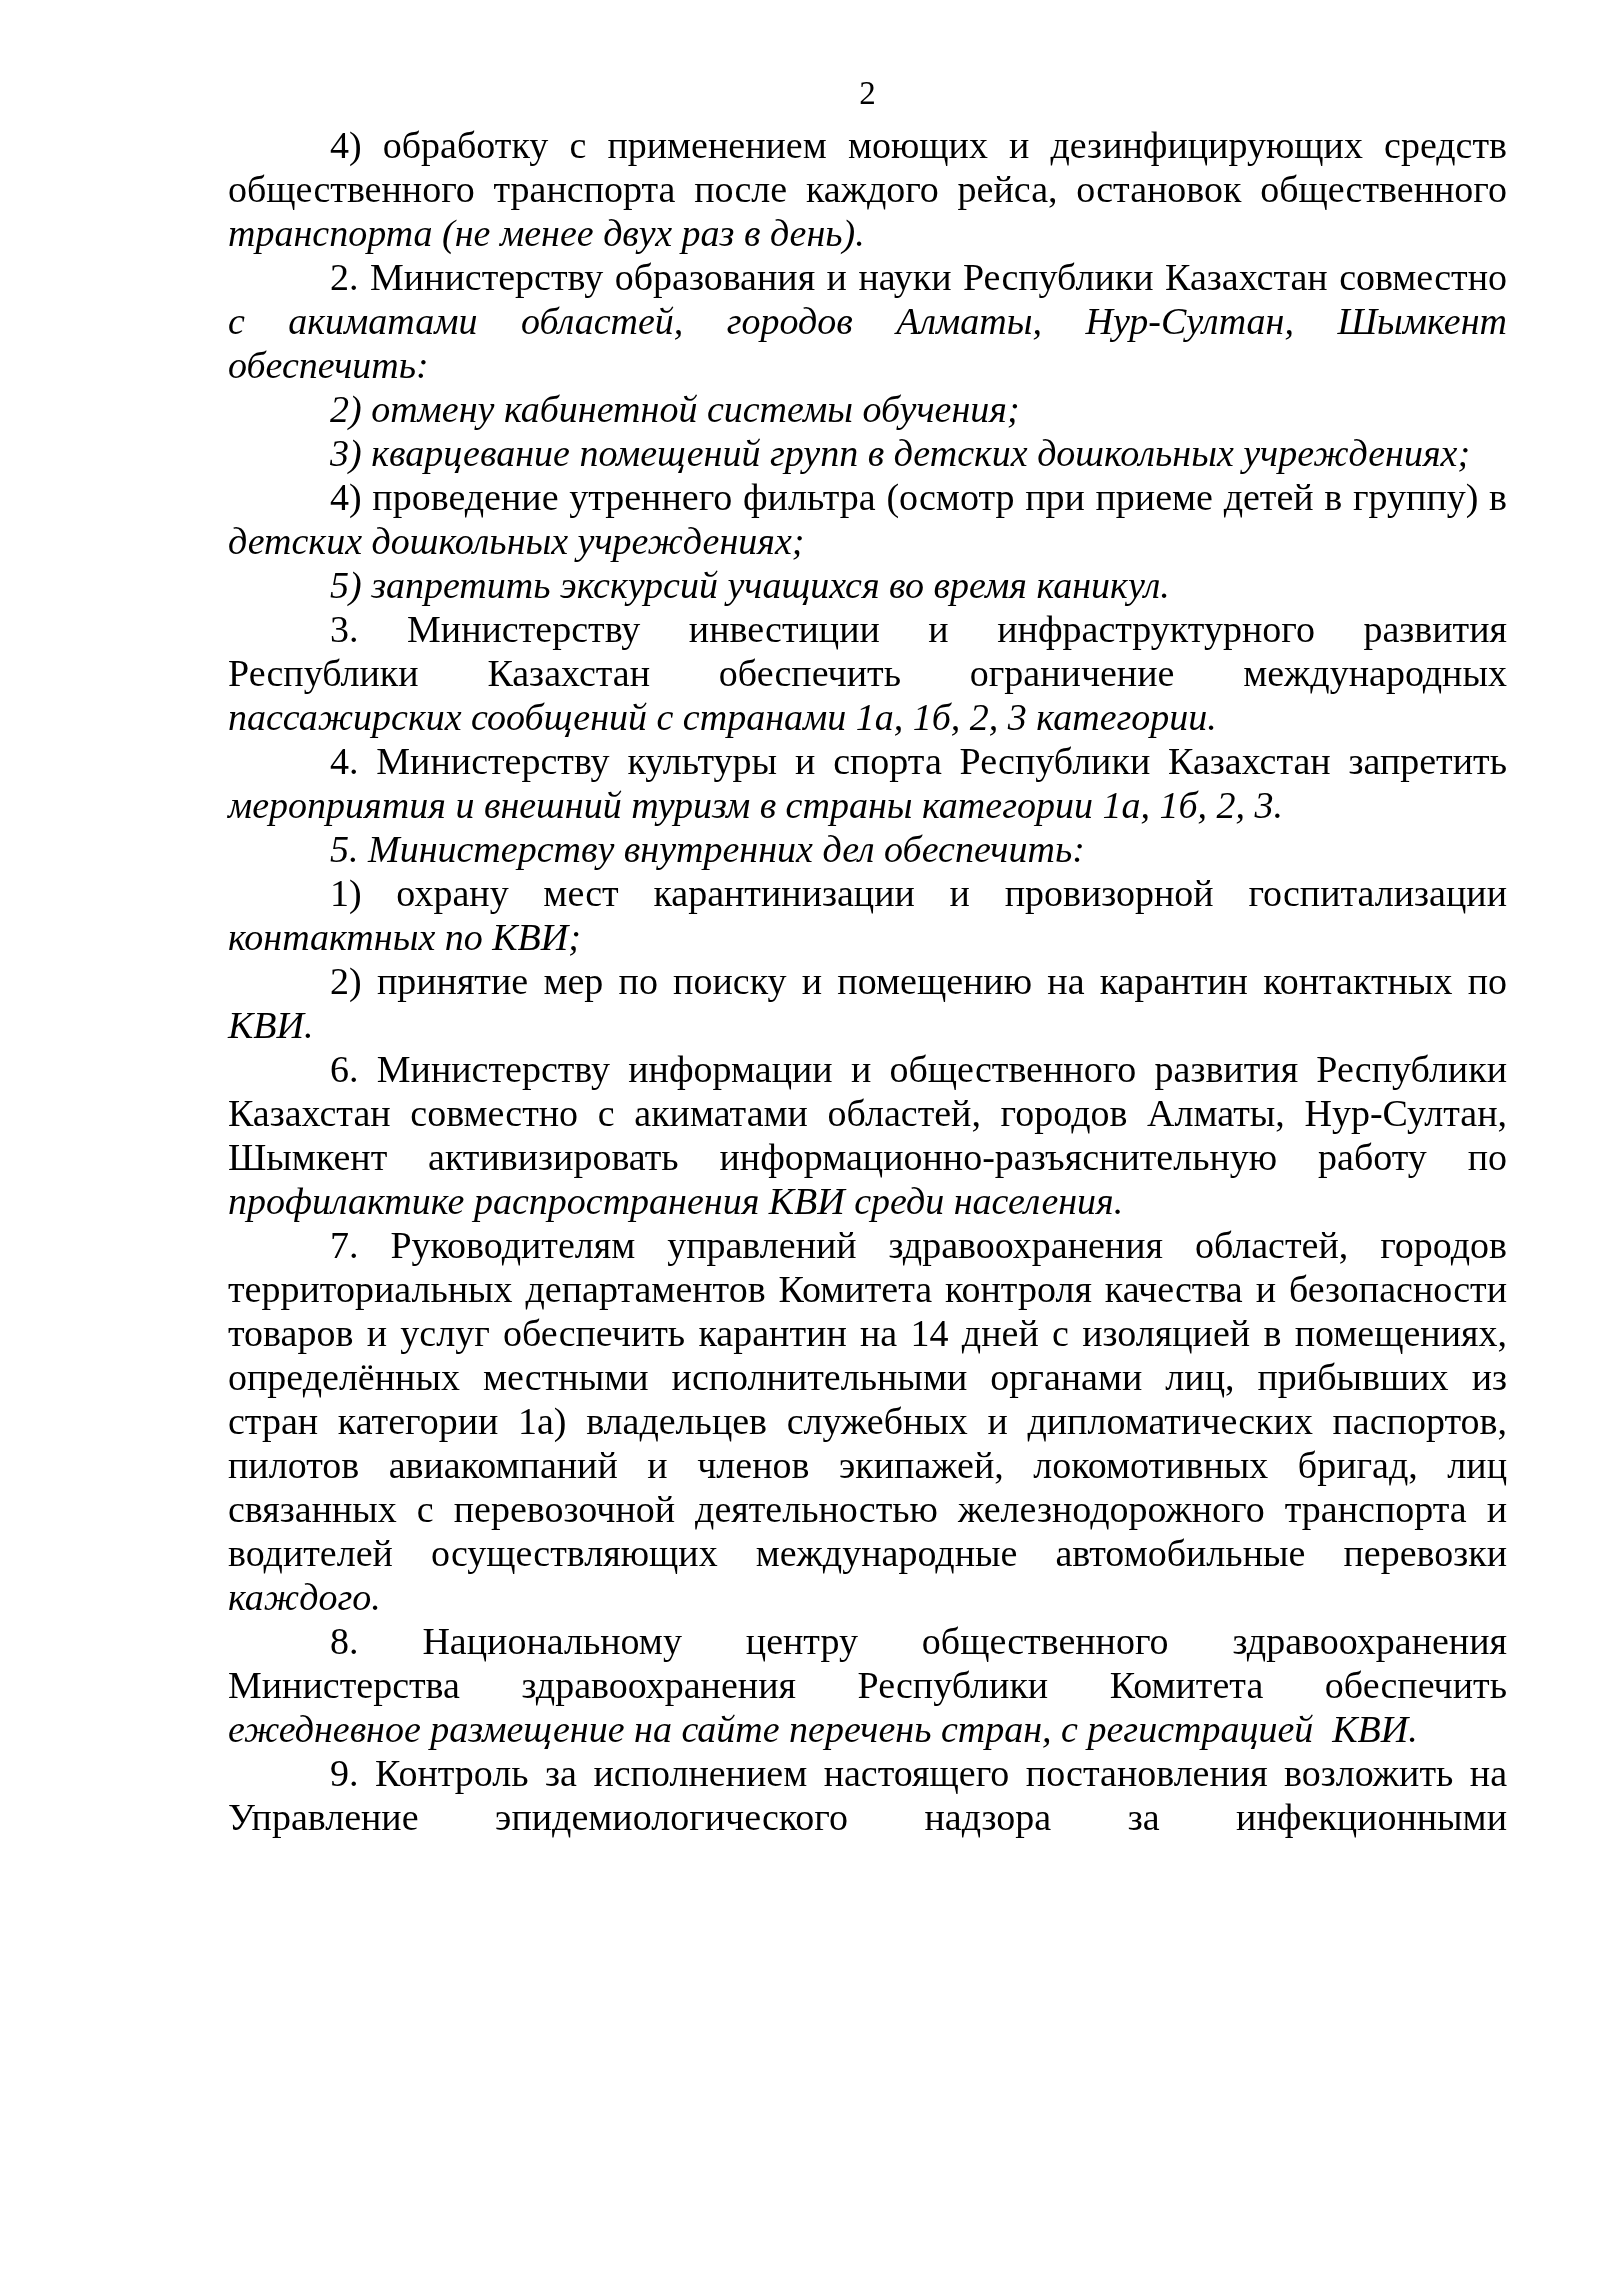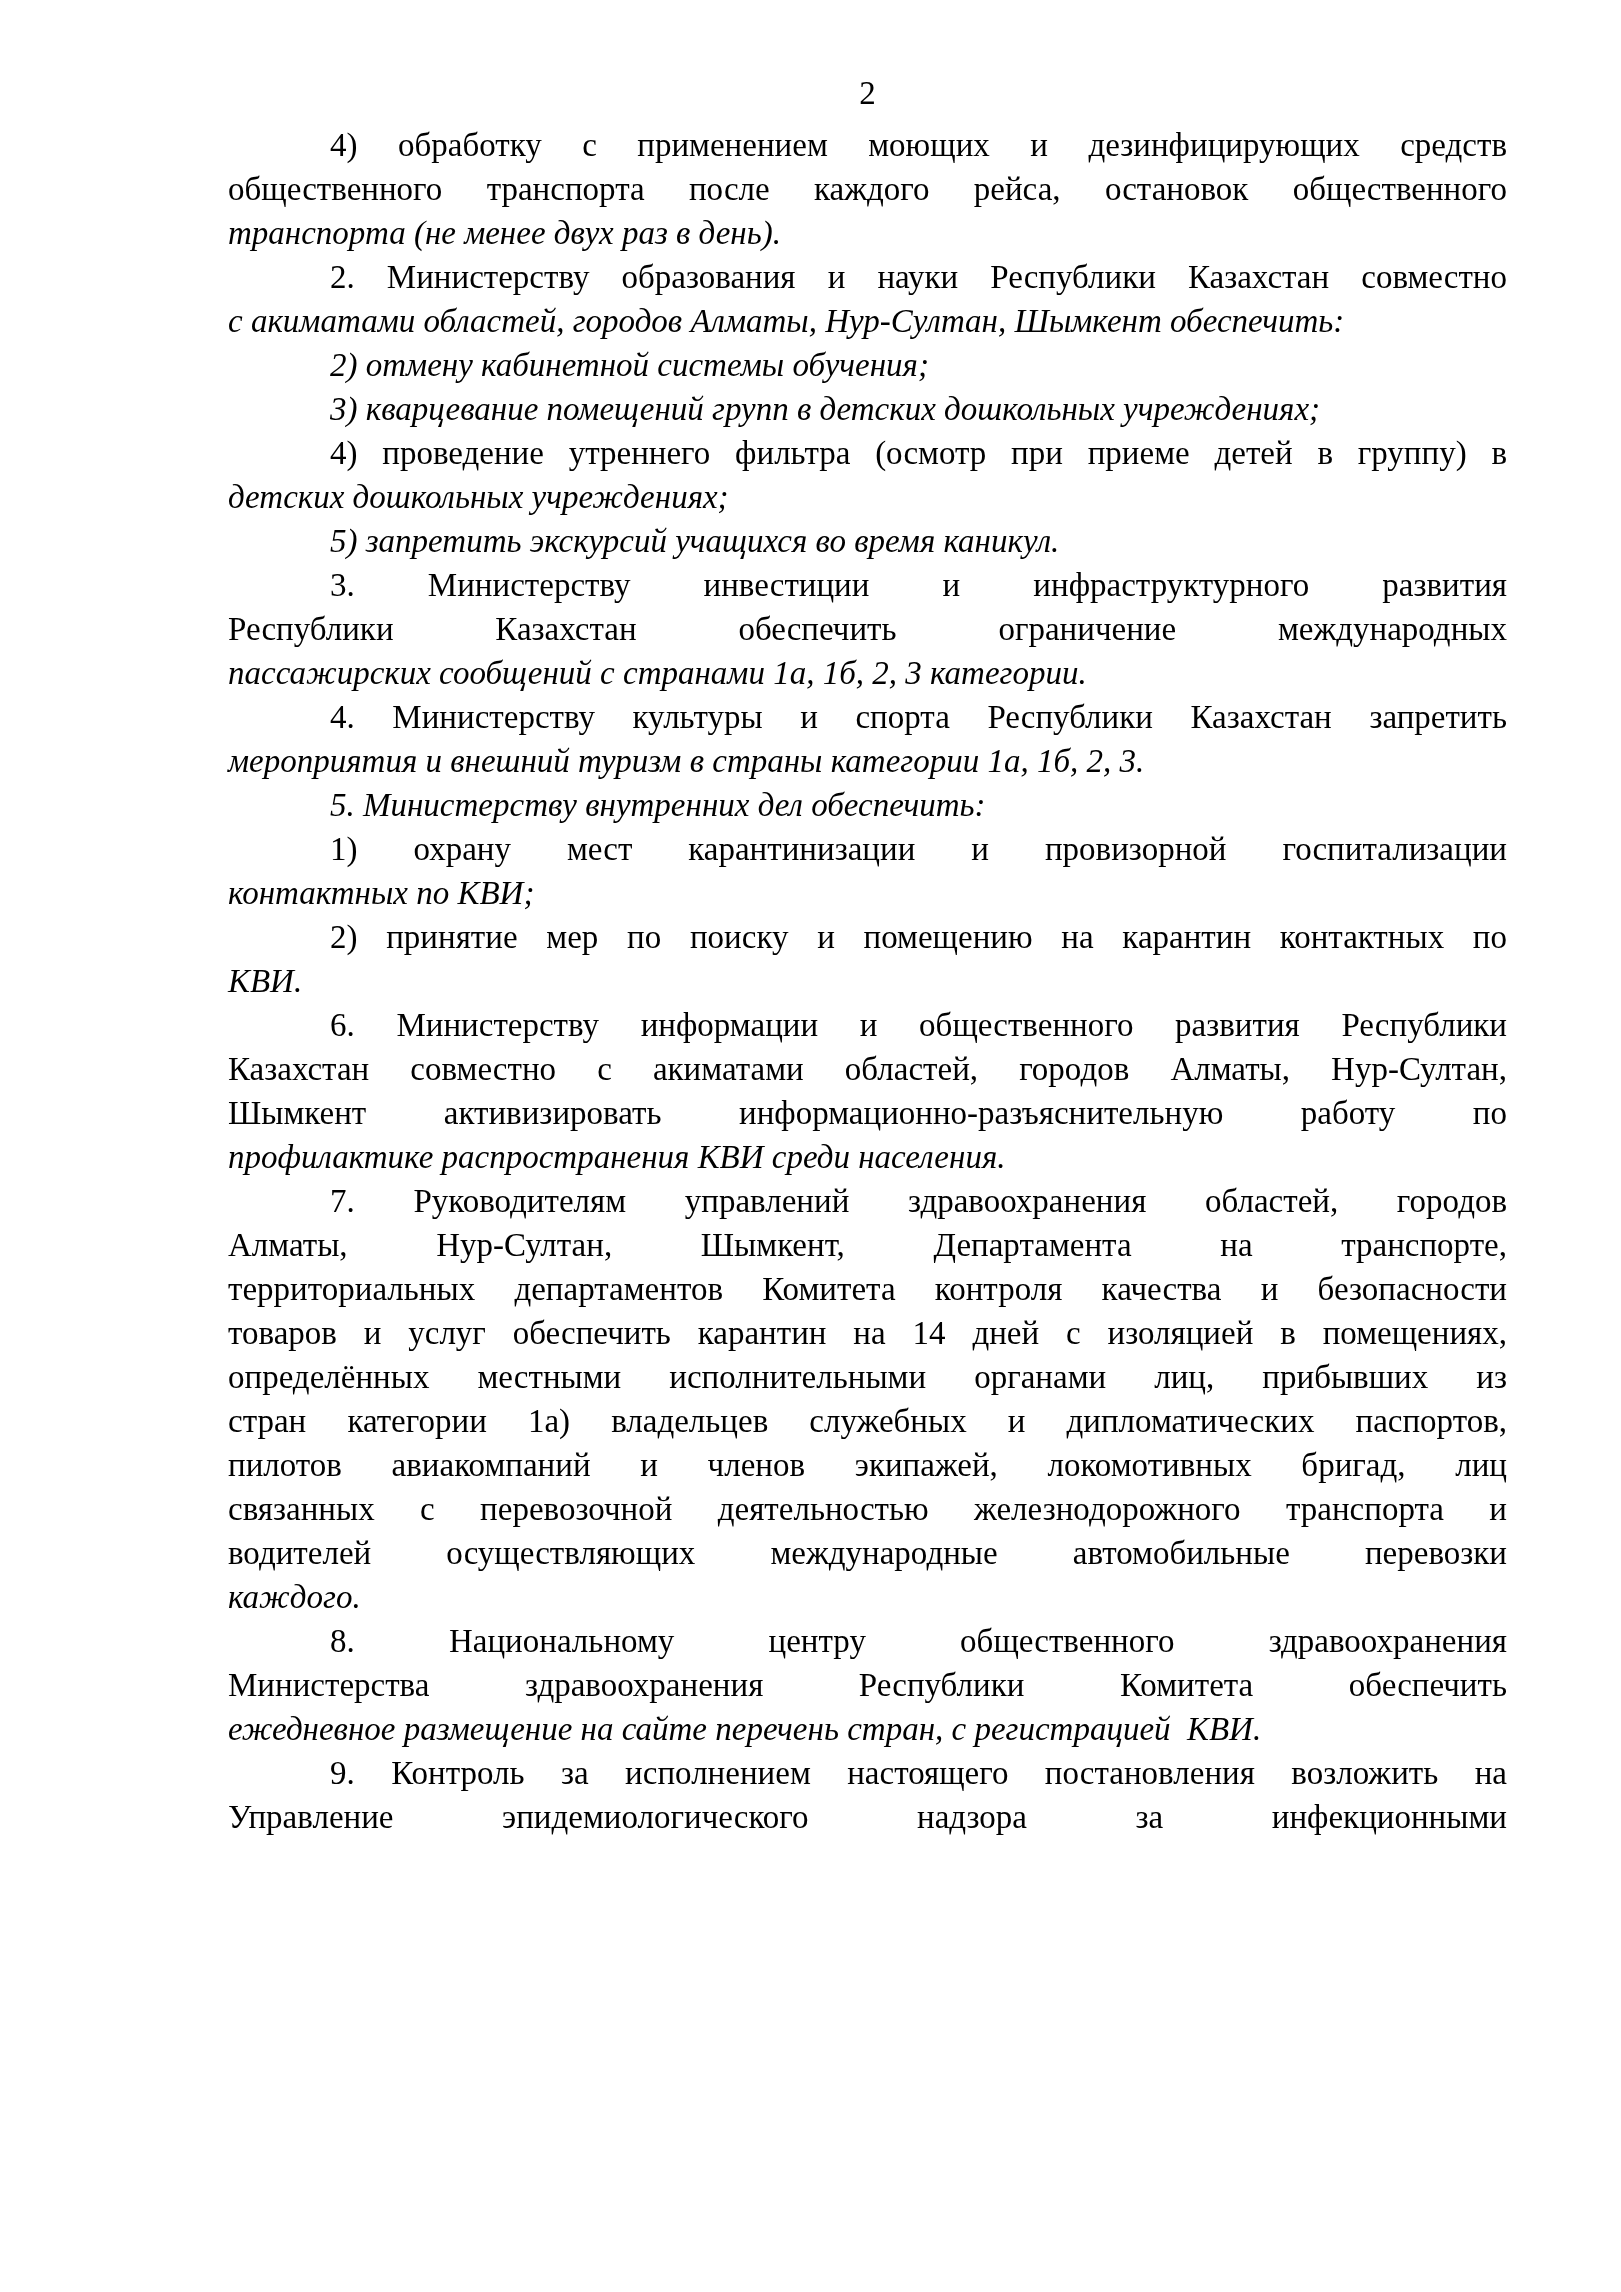--- a/index.html
+++ b/index.html
@@ -23,21 +23,21 @@
     margin-left: 228px;
     width: 1279px;
     text-align: center;
     font-size: 33px;
     line-height: 44px;
   }
   .doc-body {
     margin-top: 7.8px;
     margin-left: 228px;
     width: 1279px;
-    font-size: 33px;
+    font-size: 38px;
     line-height: 44px;
   }
   .para { margin: 0; padding: 0; }
   .line {
     text-align: justify;
     text-align-last: justify;
   }
   .line.first { text-indent: 102px; }
   .line.final {
     text-align-last: left;
@@ -94,21 +94,20 @@
         <div class="line final">КВИ.</div>
       </div>
       <div class="para">
         <div class="line first">6. Министерству информации и общественного развития Республики</div>
         <div class="line">Казахстан совместно с акиматами областей, городов Алматы, Нур-Султан,</div>
         <div class="line">Шымкент активизировать информационно-разъяснительную работу по</div>
         <div class="line final">профилактике распространения КВИ среди населения.</div>
       </div>
       <div class="para">
         <div class="line first">7. Руководителям управлений здравоохранения областей, городов</div>
-        <div class="line">Алматы, Нур-Султан, Шымкент, Департамента на транспорте,</div>
         <div class="line">территориальных департаментов Комитета контроля качества и безопасности</div>
         <div class="line">товаров и услуг обеспечить карантин на 14 дней с изоляцией в помещениях,</div>
         <div class="line">определённых местными исполнительными органами лиц, прибывших из</div>
         <div class="line">стран категории 1а) владельцев служебных и дипломатических паспортов,</div>
         <div class="line">пилотов авиакомпаний и членов экипажей, локомотивных бригад, лиц</div>
         <div class="line">связанных с перевозочной деятельностью железнодорожного транспорта и</div>
         <div class="line">водителей осуществляющих международные автомобильные перевозки</div>
         <div class="line final">каждого.</div>
       </div>
       <div class="para">

